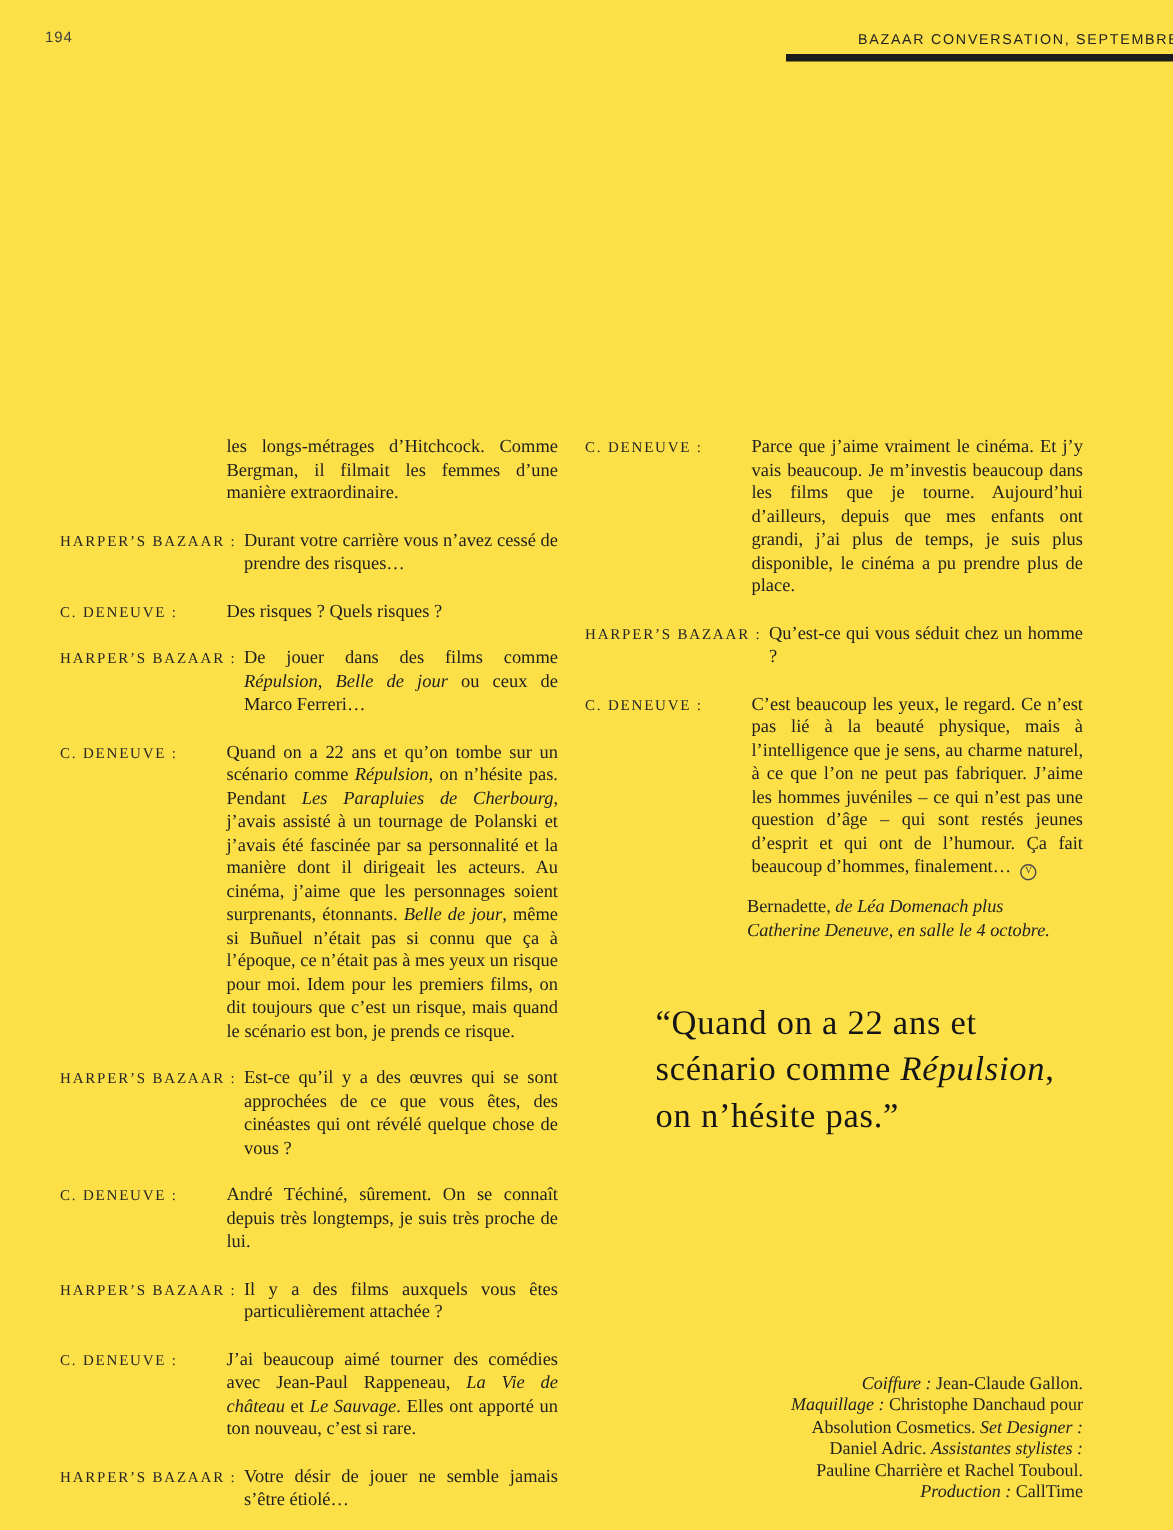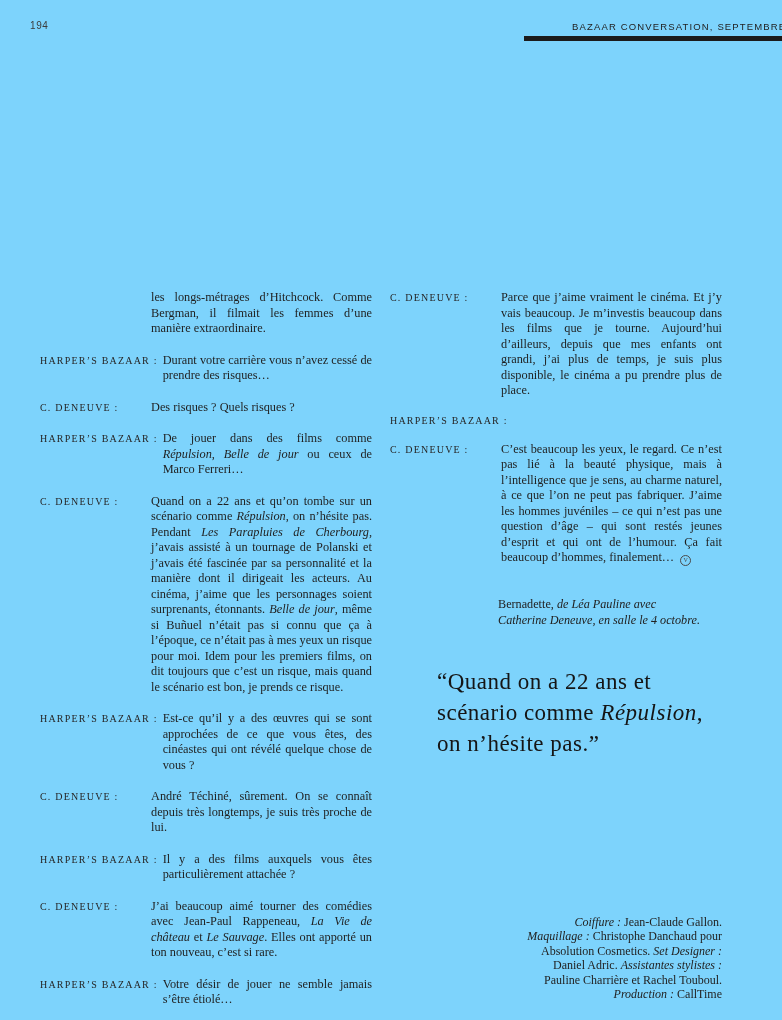--- a/index.html
+++ b/index.html
@@ -1,20 +1,20 @@
 <!DOCTYPE html>
 <html lang="fr"><head>
 <meta charset="utf-8">
 <style>
   html,body{margin:0;padding:0;}
   body{
     width:782px;height:1020px;background:#ffffff;position:relative;overflow:hidden;
     font-family:"Liberation Serif","DejaVu Serif",serif;color:#1f1f1f;
   }
-  .page{position:absolute;inset:0;background:#7dd3fc;}
+  .page{position:absolute;inset:0;background:#fde047;}
 
   
   .folio{
     position:absolute;left:30px;top:20px;
     font-family:"Liberation Sans","DejaVu Sans",sans-serif;
     font-size:10px;letter-spacing:.6px;color:#3c3c3c;
   }
   .running-head{
     position:absolute;left:524px;top:21px;white-space:nowrap;
     font-family:"Liberation Sans","DejaVu Sans",sans-serif;
@@ -117,29 +117,30 @@
         <div class="utterance"><span>Votre désir de jouer ne semble jamais s’être étiolé…</span></div>
       </div>
     </section>
   <section class="col col-right" id="col-right">
       <div class="entry">
         <div class="speaker">C. DENEUVE :</div>
         <div class="utterance"><span>Parce que j’aime vraiment le cinéma. Et j’y vais beaucoup. Je m’investis beaucoup dans les films que je tourne. Aujourd’hui d’ailleurs, depuis que mes enfants ont grandi, j’ai plus de temps, je suis plus disponible, le cinéma a pu prendre plus de place.</span></div>
       </div>
       <div class="entry">
         <div class="speaker">HARPER’S BAZAAR :</div>
+        <div class="utterance"><span>Qu’est-ce qui vous séduit chez un homme ?</span></div>
       </div>
       <div class="entry">
         <div class="speaker">C. DENEUVE :</div>
         <div class="utterance"><span>C’est beaucoup les yeux, le regard. Ce n’est pas lié à la beauté physique, mais à l’intelligence que je sens, au charme naturel, à ce que l’on ne peut pas fabriquer. J’aime les hommes juvéniles – ce qui n’est pas une question d’âge – qui sont restés jeunes d’esprit et qui ont de l’humour. Ça fait beaucoup d’hommes, finalement… </span><span class="end-mark">V</span></div>
       </div>
     </section>
 
   <div class="film-note" id="film-note">
-      <div class="line"><span>Bernadette,</span><em> de Léa Pauline avec</em></div>
+      <div class="line"><span>Bernadette,</span><em> de Léa Domenach plus</em></div>
       <div class="line"><em>Catherine Deneuve, en salle le 4 octobre.</em></div>
     </div>
   <div class="pull-quote" id="pull-quote">
       <div class="line"><span>“Quand on a 22 ans et</span></div>
       <div class="line"><span>scénario comme </span><em>Répulsion</em><span>,</span></div>
       <div class="line"><span>on n’hésite pas.”</span></div>
     </div>
   <div class="credits" id="credits">
       <div class="line"><em>Coiffure :</em><span> Jean-Claude Gallon.</span></div>
       <div class="line"><em>Maquillage :</em><span> Christophe Danchaud pour</span></div>

